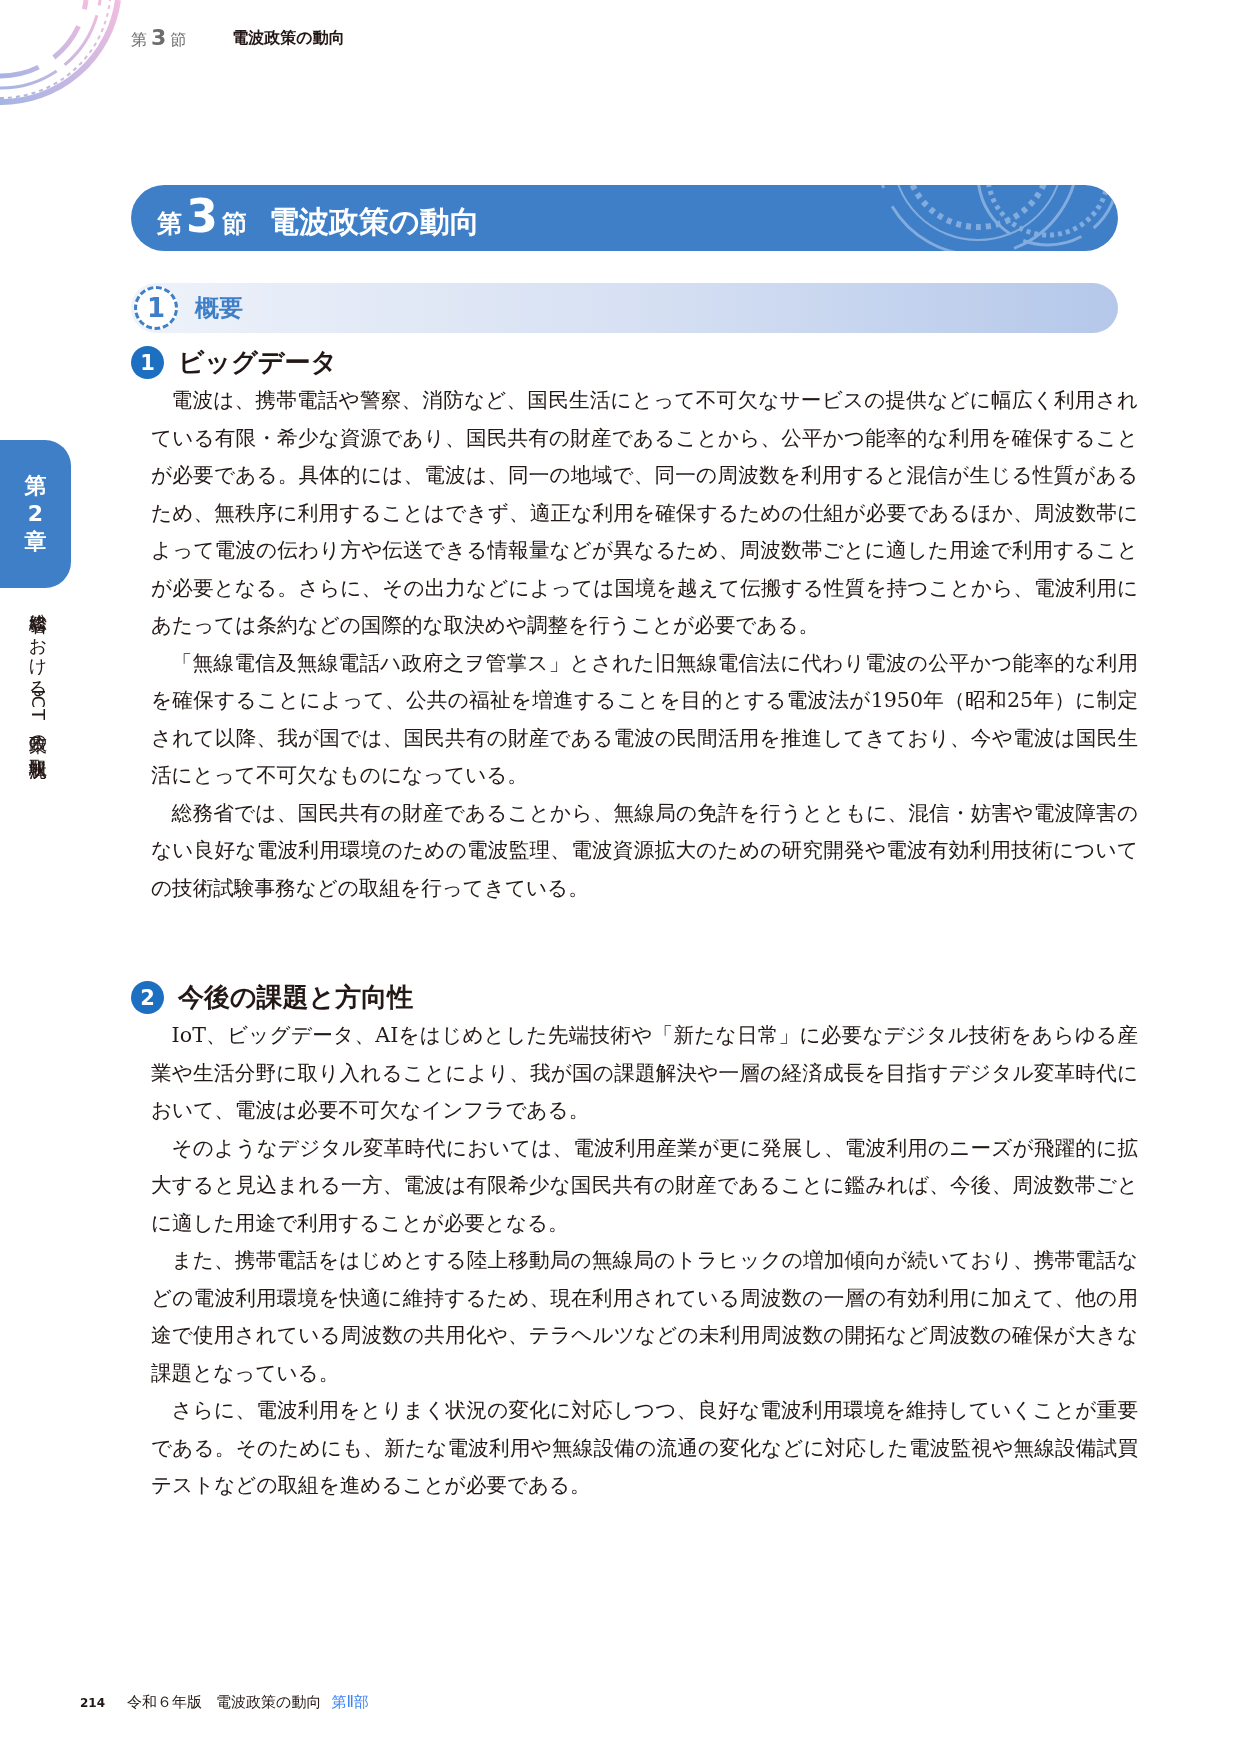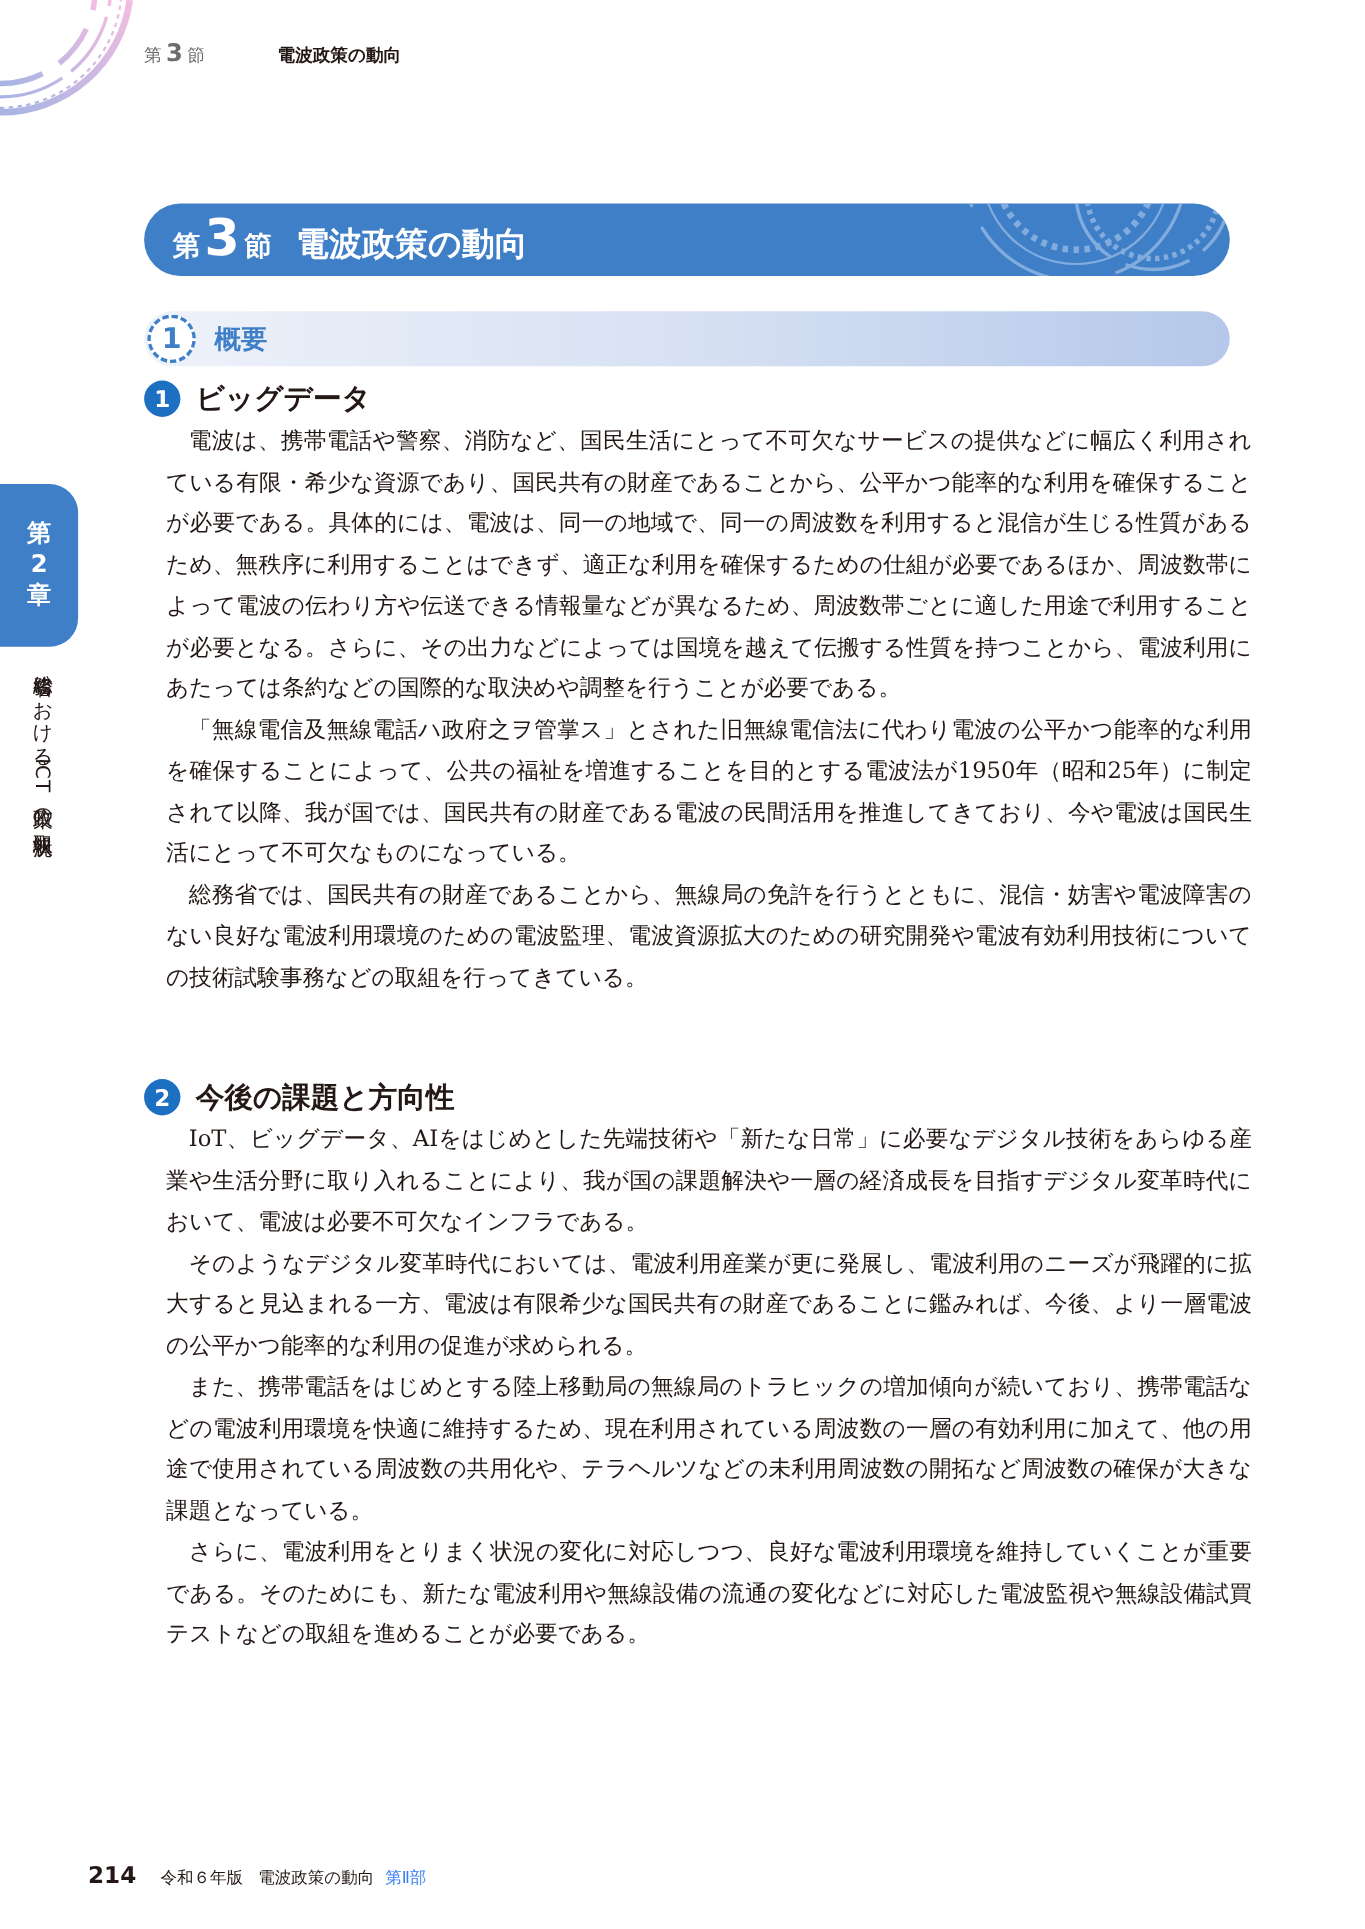--- a/index.html
+++ b/index.html
@@ -3,22 +3,22 @@
 <meta charset="utf-8">
 <style>
   html, body { margin: 0; padding: 0; background: #ffffff; }
   body {
     width: 1241px; height: 1754px; position: relative; overflow: hidden;
     font-family: "DejaVu Sans", "Liberation Sans", sans-serif;
     color: #231815;
   }
   .corner-deco { position: absolute; left: 0; top: 0; width: 130px; height: 110px; }
   .running-head {
-    position: absolute; left: 131px; top: 36px; display: flex; align-items: flex-end;
-    font-size: 17px; color: #231815; gap: 20px;
+    position: absolute; left: 131px; top: 25px; display: flex; align-items: center;
+    font-size: 17px; color: #231815;
   }
   .running-head .sec { color: #6d6d6d; font-size: 16px; }
   .running-head .sec .num { font-size: 22px; font-weight: bold; margin: 0 4px; color: #6d6d6d; }
   .running-head .title { margin-left: 46px; font-weight: bold; font-size: 16px; }
 
   .section-banner {
     position: absolute; left: 131px; top: 185px; width: 987px; height: 66px;
     background: #3f7fc8; border-radius: 33px; overflow: hidden;
     display: flex; align-items: center; color: #fff;
   }
@@ -71,21 +71,21 @@
   .side-tab span { display: block; }
   .side-text {
     position: absolute; left: 28px; top: 600px; width: 22px;
     writing-mode: vertical-rl; font-size: 18px; color: #231815; letter-spacing: 1px;
   }
 
   .footer {
     position: absolute; left: 80px; top: 1693px; display: flex; align-items: baseline;
     font-size: 15px; color: #231815;
   }
-  .footer .page { font-weight: bold; font-size: 21px; }
+  .footer .page { font-weight: bold; font-size: 12px; }
   .footer .edition { margin-left: 22px; }
   .footer .book { margin-left: 14px; }
   .footer .part { margin-left: 10px; color: #3b82f6; }
 </style>
 </head>
 <body>
 
 <svg class="corner-deco" viewBox="0 0 130 110">
   <defs>
     <linearGradient id="cg" x1="0" y1="1" x2="1" y2="0">
@@ -140,21 +140,21 @@
   <p>総務省では、国民共有の財産であることから、無線局の免許を行うとともに、混信・妨害や電波障害のない良好な電波利用環境のための電波監理、電波資源拡大のための研究開発や電波有効利用技術についての技術試験事務などの取組を行ってきている。</p>
 </div>
 
 <div class="heading" style="top:980px;">
   <span class="badge">2</span>
   <span>今後の課題と方向性</span>
 </div>
 
 <div class="body-text" style="top:1017px;">
   <p>IoT、ビッグデータ、AIをはじめとした先端技術や「新たな日常」に必要なデジタル技術をあらゆる産業や生活分野に取り入れることにより、我が国の課題解決や一層の経済成長を目指すデジタル変革時代において、電波は必要不可欠なインフラである。</p>
-  <p>そのようなデジタル変革時代においては、電波利用産業が更に発展し、電波利用のニーズが飛躍的に拡大すると見込まれる一方、電波は有限希少な国民共有の財産であることに鑑みれば、今後、より一層電波の公平かつ能率的な利用の促進が求められる。</p>
+  <p>そのようなデジタル変革時代においては、電波利用産業が更に発展し、電波利用のニーズが飛躍的に拡大すると見込まれる一方、電波は有限希少な国民共有の財産であることに鑑みれば、今後、周波数帯ごとに適した用途で利用することが必要となる。</p>
   <p>また、携帯電話をはじめとする陸上移動局の無線局のトラヒックの増加傾向が続いており、携帯電話などの電波利用環境を快適に維持するため、現在利用されている周波数の一層の有効利用に加えて、他の用途で使用されている周波数の共用化や、テラヘルツなどの未利用周波数の開拓など周波数の確保が大きな課題となっている。</p>
   <p>さらに、電波利用をとりまく状況の変化に対応しつつ、良好な電波利用環境を維持していくことが重要である。そのためにも、新たな電波利用や無線設備の流通の変化などに対応した電波監視や無線設備試買テストなどの取組を進めることが必要である。</p>
 </div>
 
 <div class="side-tab">
   <span>第</span>
   <span>2</span>
   <span>章</span>
 </div>
 <div class="side-text">総務省におけるICT政策の取組状況</div>

